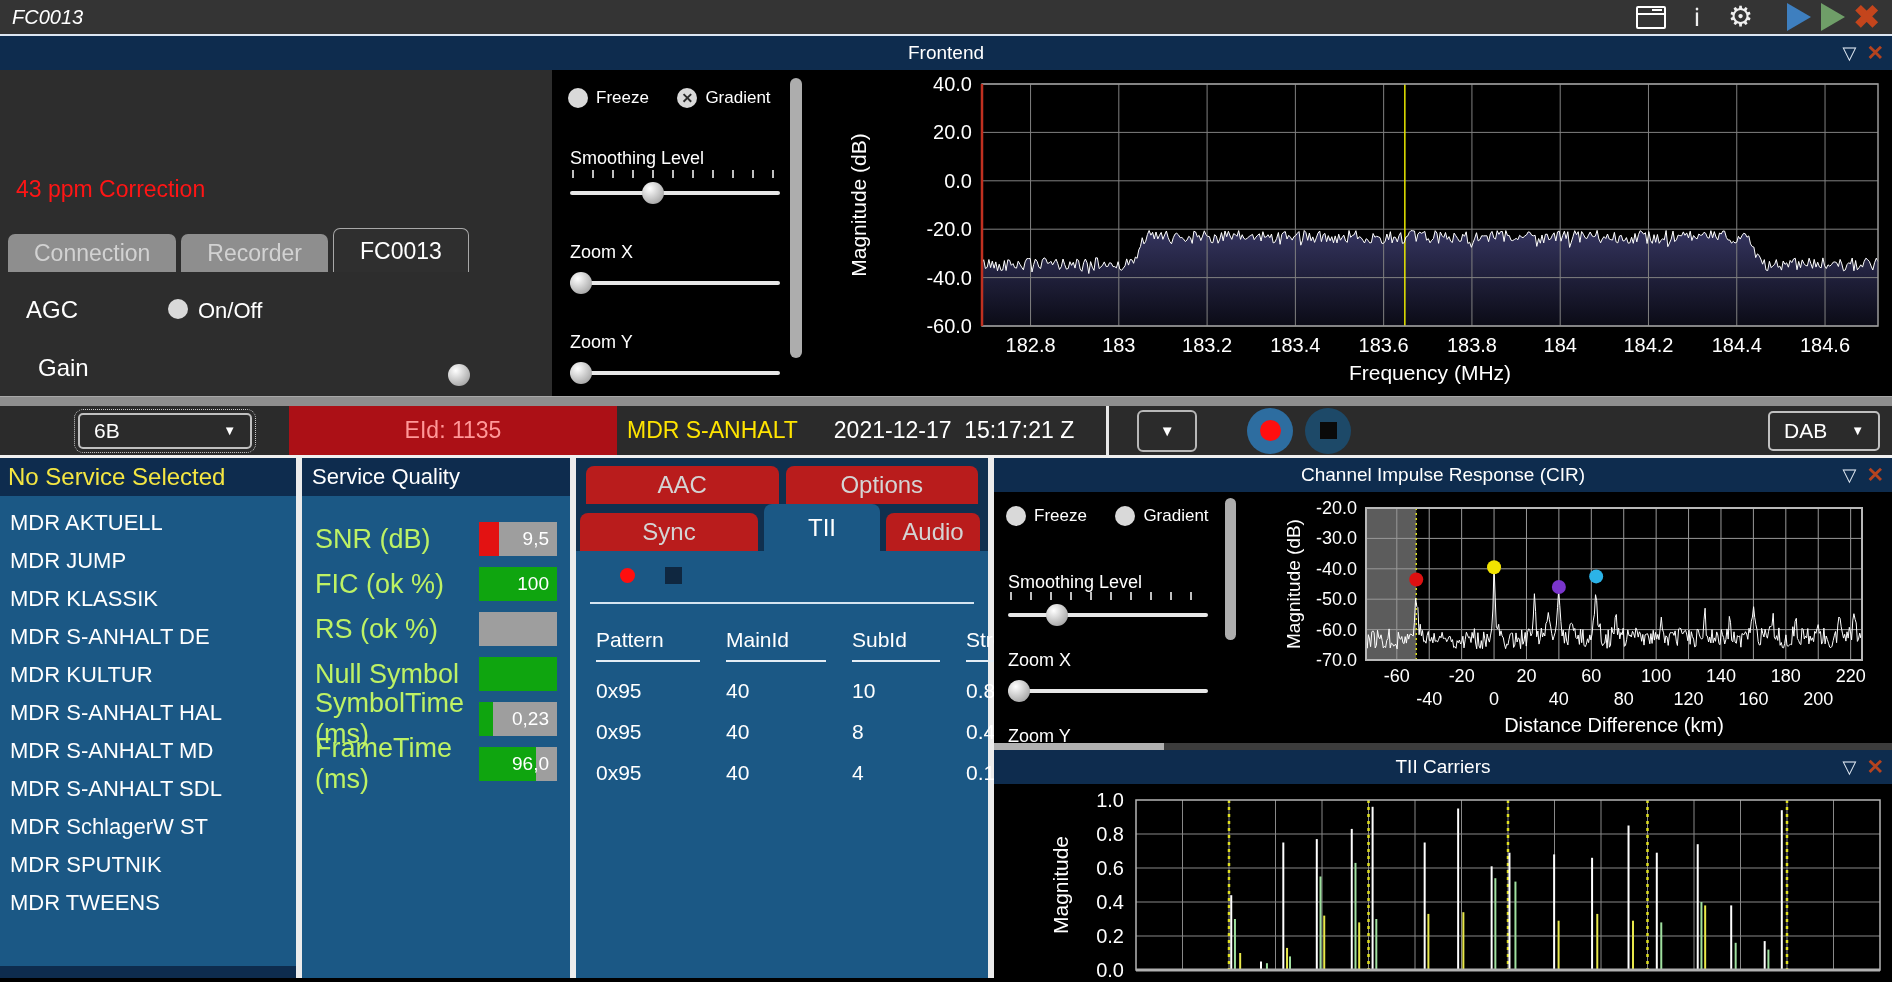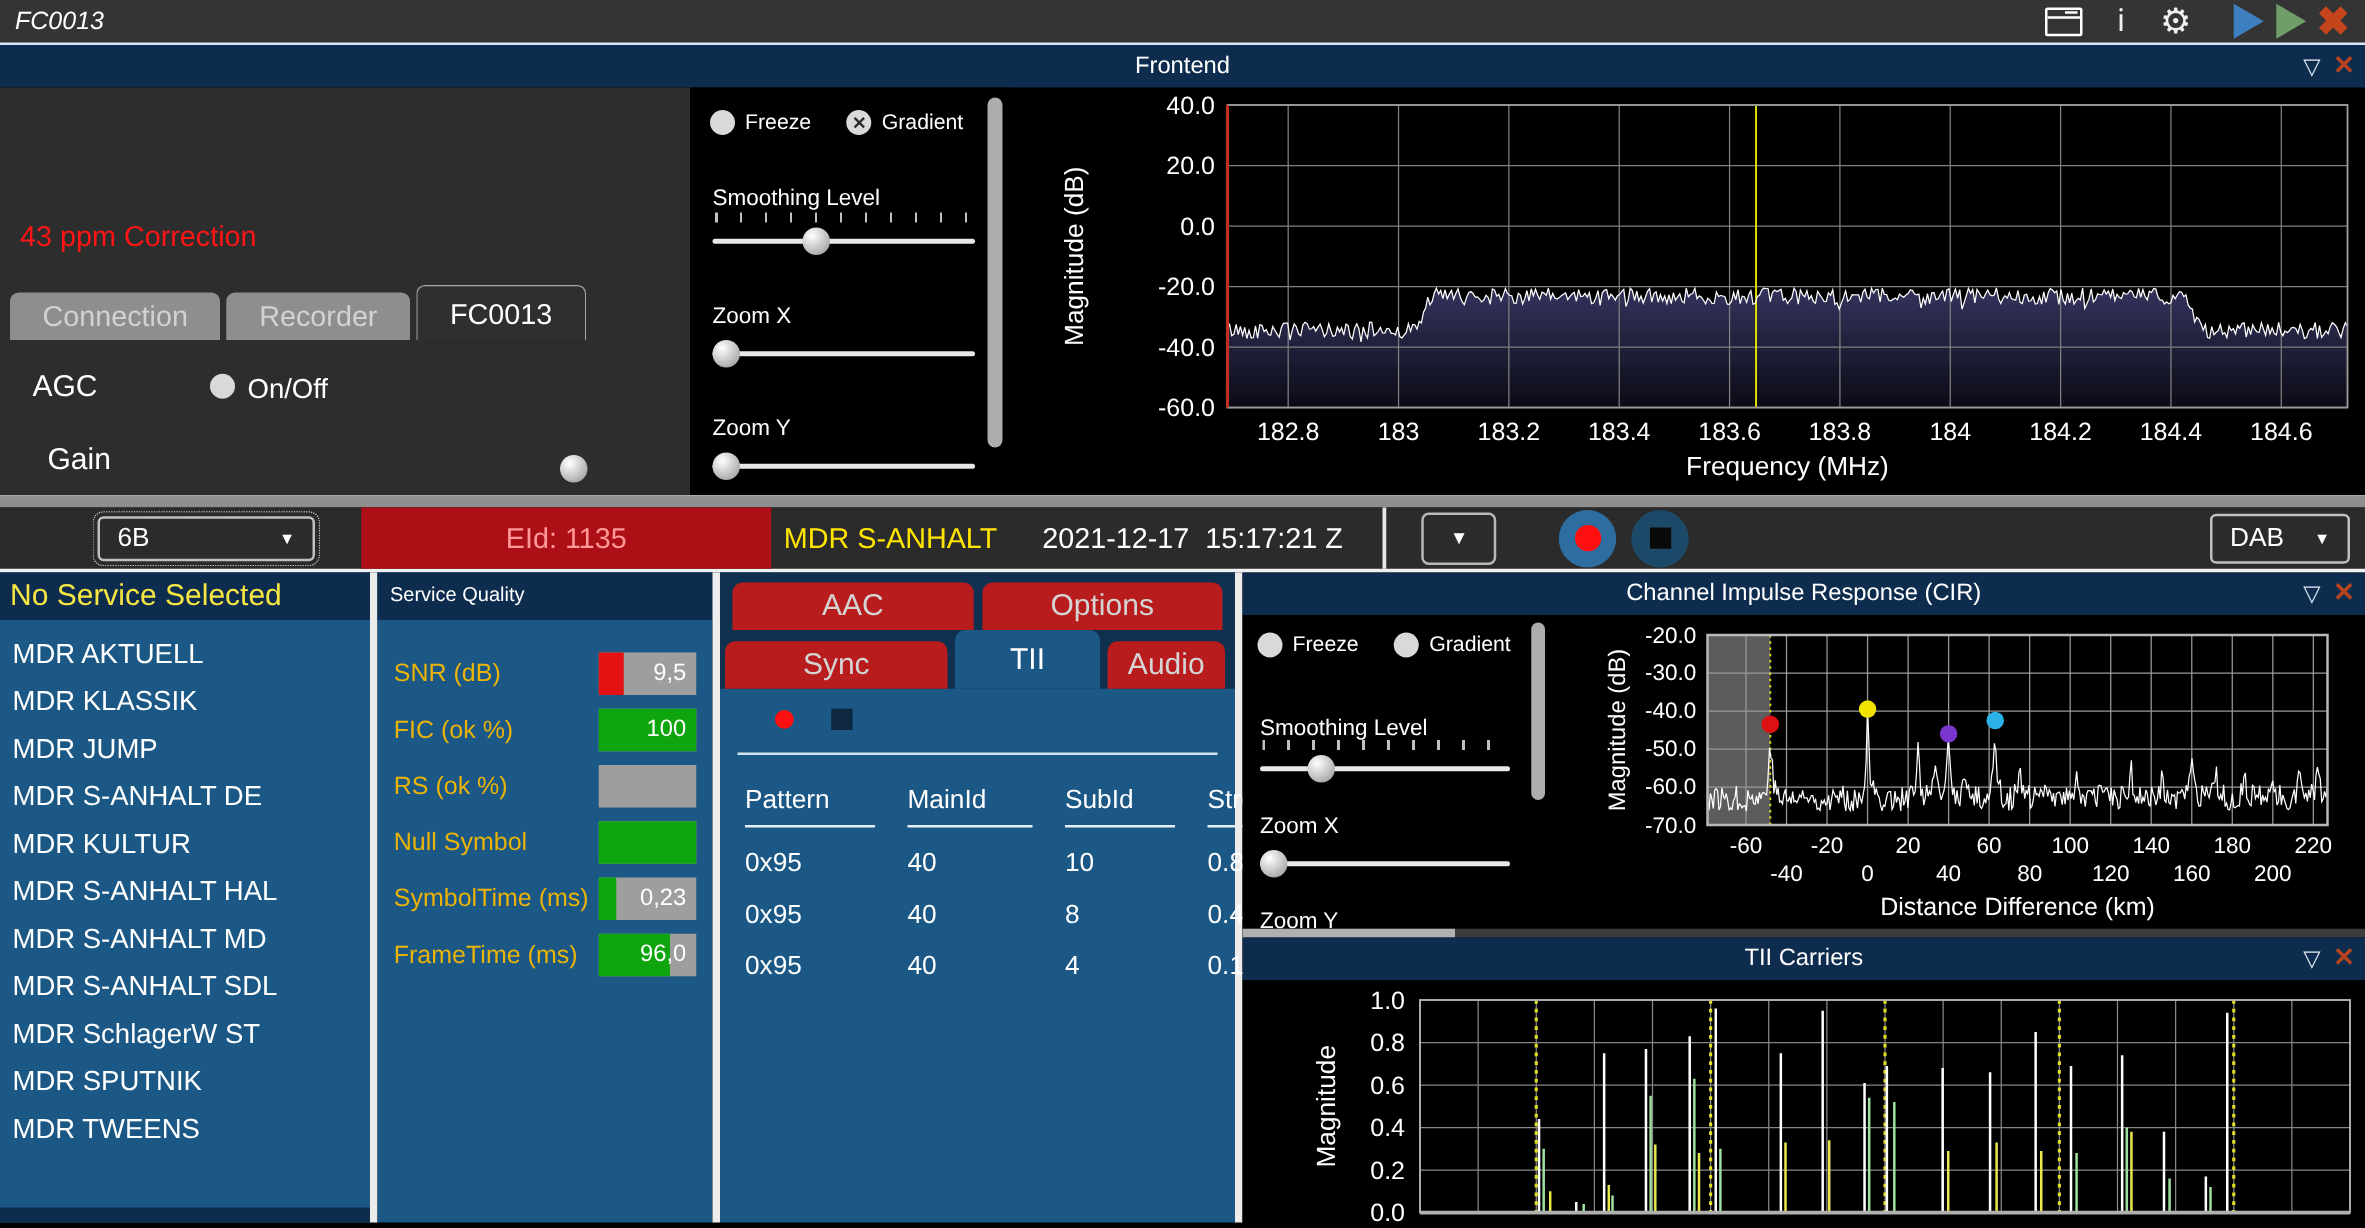--- a/index.html
+++ b/index.html
@@ -106,24 +106,24 @@
 
   .services { width:296px; background:#1b5885; display:flex; flex-direction:column; }
   .services-header { height:38px; line-height:38px; background:#0e2c4e; color:#f5e642;
                      font-size:24px; padding-left:8px; }
   .service-list { flex:1; padding-top:8px; }
   .service-item { color:#fff; font-size:22px; line-height:38px; padding-left:10px; }
   .services-bottom { height:12px; background:#0e2c4e; }
 
   .quality { width:268px; background:#1b5885; }
   .quality-header { height:38px; line-height:38px; background:#0e2c4e; color:#fff;
-                    font-size:16px; padding-left:10px; }
+                    font-size:22px; padding-left:10px; }
   .q-rows { padding-top:26px; }
   .q-row { display:flex; align-items:center; height:34px; margin-bottom:11px; }
-  .q-label { flex:1; color:#eab308; font-size:20px; padding-left:13px; }
+  .q-label { flex:1; color:#bef264; font-size:27px; padding-left:13px; }
   .q-bar { width:78px; height:34px; background:#9e9e9e; position:relative; margin-right:13px; }
   .q-fill { position:absolute; left:0; top:0; bottom:0; }
   .q-val { position:absolute; right:8px; top:0; line-height:34px; color:#fff; font-size:19px; }
 
   .decoder { width:412px; background:#1b5885; display:flex; flex-direction:column; }
   .dec-tabs-top { background:#10304f; height:46px; display:flex; align-items:flex-end;
                   gap:7px; padding:0 10px; }
   .dtab { background:#b91c1c; color:#d4d4d4; font-size:24px; text-align:center;
           border-radius:8px 8px 0 0; height:38px; line-height:38px; }
   .dec-tabs-top .dtab { flex:1; }
@@ -309,22 +309,22 @@
     <span>DAB</span>
     <span class="caret">▼</span>
   </div>
 </div>
 
 <div class="lower">
   <div class="services">
     <div class="services-header">No Service Selected</div>
     <div class="service-list">
         <div class="service-item">MDR AKTUELL</div>
+        <div class="service-item">MDR JUMP</div>
         <div class="service-item">MDR KLASSIK</div>
-        <div class="service-item">MDR JUMP</div>
         <div class="service-item">MDR S-ANHALT DE</div>
         <div class="service-item">MDR KULTUR</div>
         <div class="service-item">MDR S-ANHALT HAL</div>
         <div class="service-item">MDR S-ANHALT MD</div>
         <div class="service-item">MDR S-ANHALT SDL</div>
         <div class="service-item">MDR SchlagerW ST</div>
         <div class="service-item">MDR SPUTNIK</div>
         <div class="service-item">MDR TWEENS</div>
       </div>
     <div class="services-bottom"></div>

